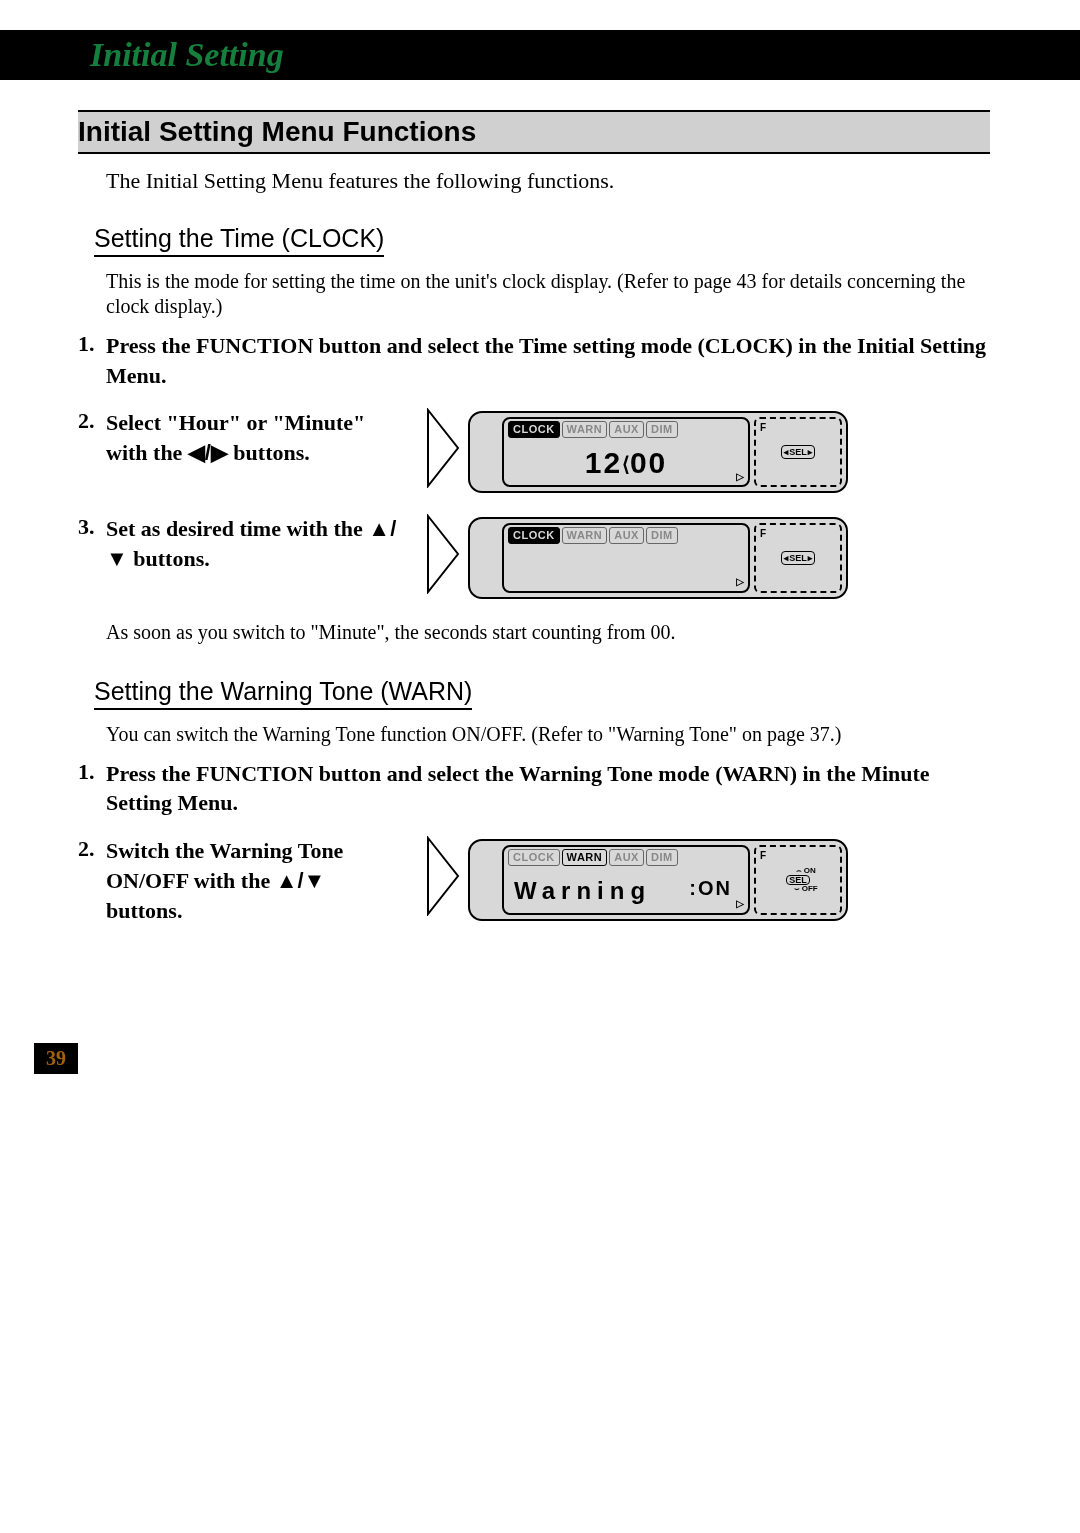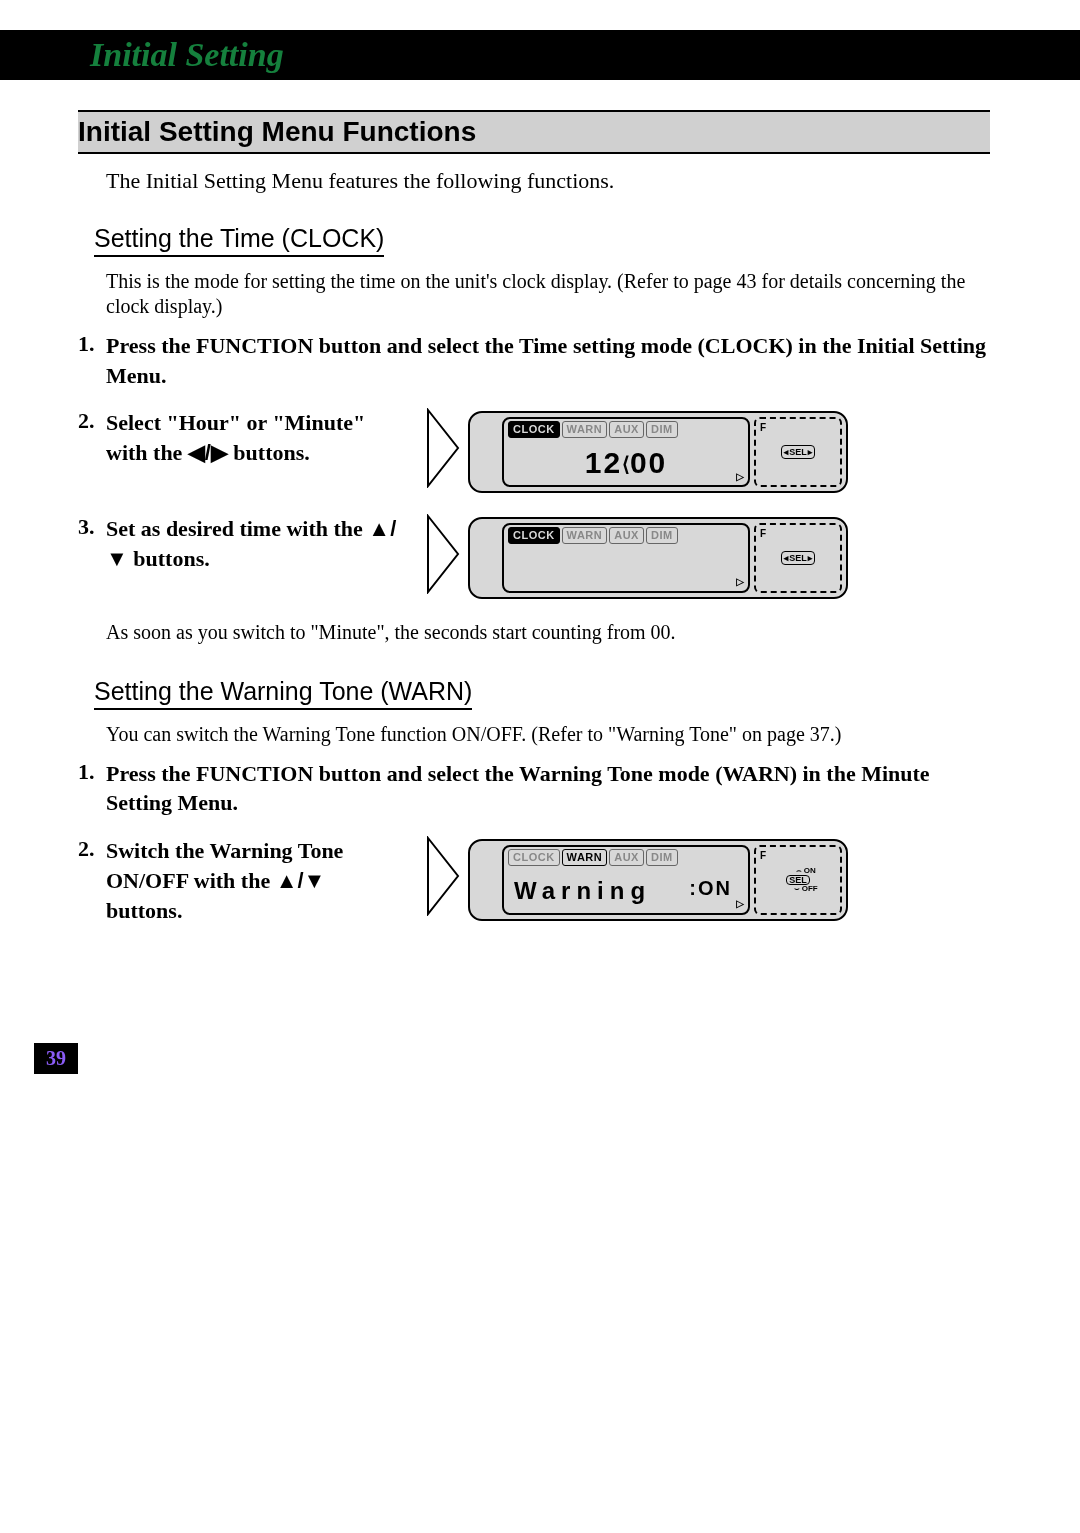--- a/index.html
+++ b/index.html
@@ -188,21 +188,21 @@
     position:absolute; top:2px; left:4px; font-weight:bold; font-size:10px;
   }
   .sel-box{
     border:1.5px solid #000; border-radius:4px; padding:0 2px; font-size:9px; font-weight:bold;
     display:inline-flex; align-items:center; gap:1px;
   }
   .sel-stack{display:flex;flex-direction:column;align-items:center;gap:0;line-height:8px;}
   .tiny{font-size:8px;margin-left:16px;}
   .page-num {
     background: #000;
-    color: #8b5cf6;
+    color: #a16207;
     font-weight: bold;
     font-size: 20px;
     padding: 4px 12px;
     display: inline-block;
     margin: 100px 0 0 34px;
   }
   .arrow-glyph{font-family:Arial,sans-serif;}
 </style>
 </head>
 <body>

